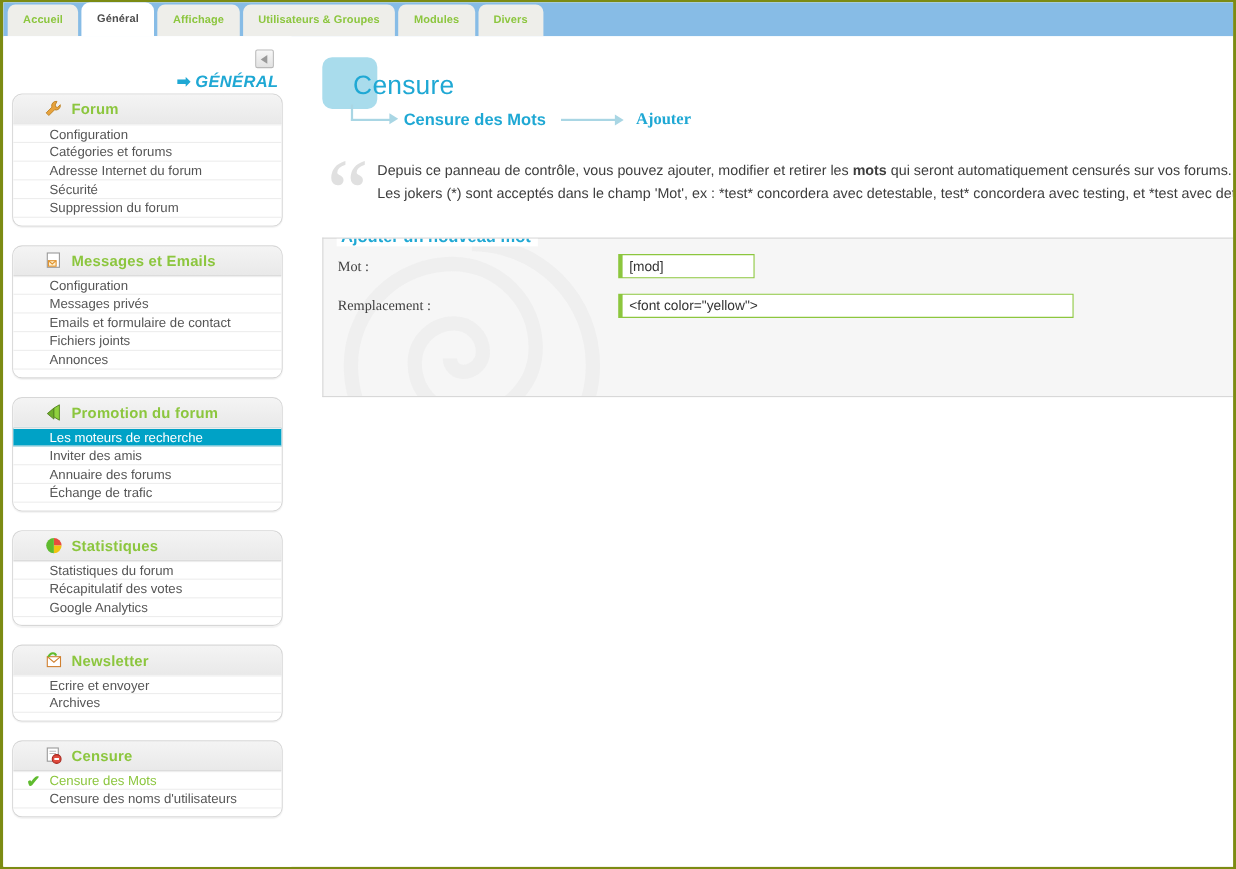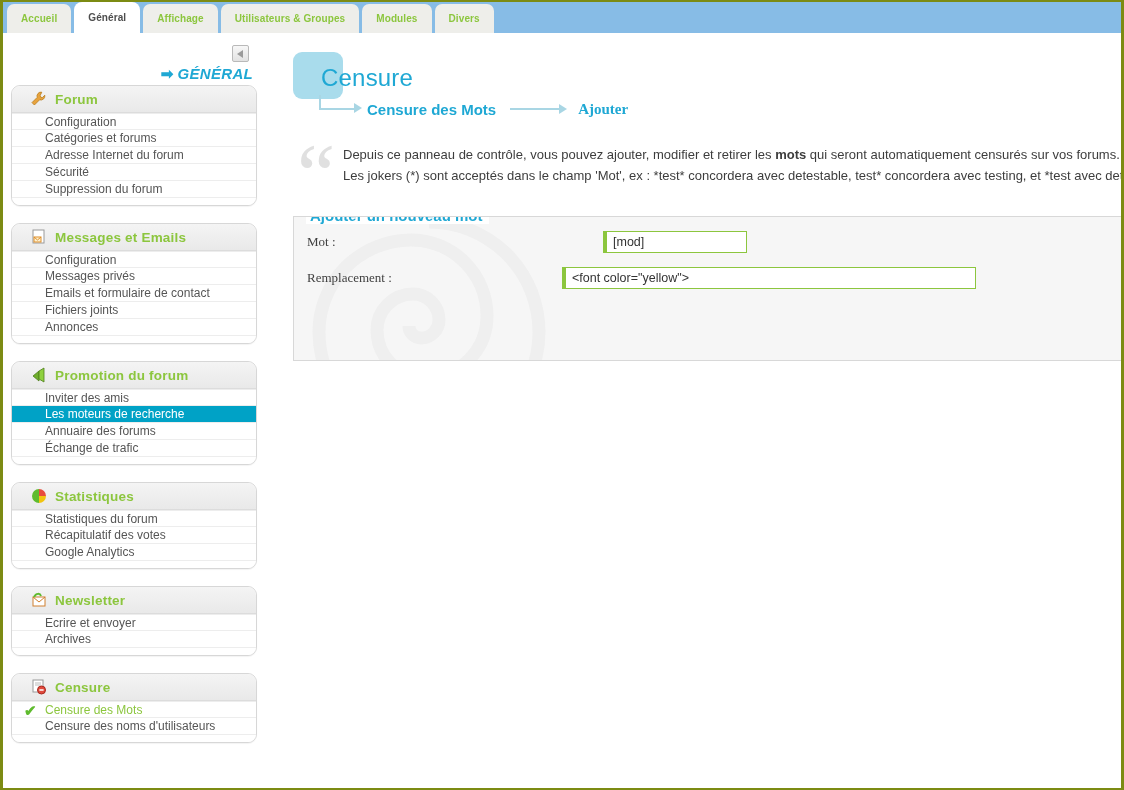--- a/index.html
+++ b/index.html
@@ -112,21 +112,21 @@
     border-radius: 9px;
     background: #fdfdfd;
     box-shadow: 0 1px 1px rgba(0,0,0,.05);
     overflow: hidden;
   }
   .panel-head {
     height: 27px;
     display: flex;
     align-items: center;
     gap: 7px;
-    padding: 0 18px;
+    padding: 0 28px;
     background: linear-gradient(#f4f4f4, #e9e9e9);
     border-bottom: 1px solid #dcdcdc;
     border-radius: 8px 8px 0 0;
   }
   .panel-head .ttl {
     color: #8cc63e;
     font-size: 13.5px;
     font-weight: bold;
     letter-spacing: .2px;
   }
@@ -301,21 +301,21 @@
     height: 22px;
     border: 1px solid #8cc63e;
     border-left: 4px solid #8cc63e;
     background: #ffffff;
     font-family: "Liberation Sans", sans-serif;
     font-size: 12.5px;
     color: #333;
     padding: 0 6px;
     outline: none;
   }
-  #mot-input { width: 144px; margin-left: 41px; }
+  #mot-input { width: 124px; }
   #rem-input { width: 414px; }
 </style>
 </head>
 <body>
 
 <div id="page">
 
   <div id="tabbar">
     <div class="tab">Accueil</div>
     <div class="tab active">Général</div>
@@ -374,22 +374,22 @@
 
       <div class="panel">
         <div class="panel-head">
           <svg class="panel-icon" viewBox="0 0 18 18">
             <path d="M3 10l6-5v10l-6-5z" fill="#6fae2c" stroke="#4e7d1c" stroke-width=".8"></path>
             <path d="M9 5l5-3v14l-5-3z" fill="#8fd13e" stroke="#4e7d1c" stroke-width=".8"></path>
           </svg>
           <span class="ttl">Promotion du forum</span>
         </div>
         <div class="panel-body">
+          <div class="panel-item selected">Les moteurs de recherche</div>
           <div class="panel-item">Inviter des amis</div>
-          <div class="panel-item selected">Les moteurs de recherche</div>
           <div class="panel-item">Annuaire des forums</div>
           <div class="panel-item">Échange de trafic</div>
         </div>
       </div>
 
       <div class="panel">
         <div class="panel-head">
           <svg class="panel-icon" viewBox="0 0 18 18">
             <path d="M9 9V2a7 7 0 0 1 7 7z" fill="#e84c3d"></path>
             <path d="M9 9h7a7 7 0 0 1-7 7z" fill="#f1c40f"></path>

